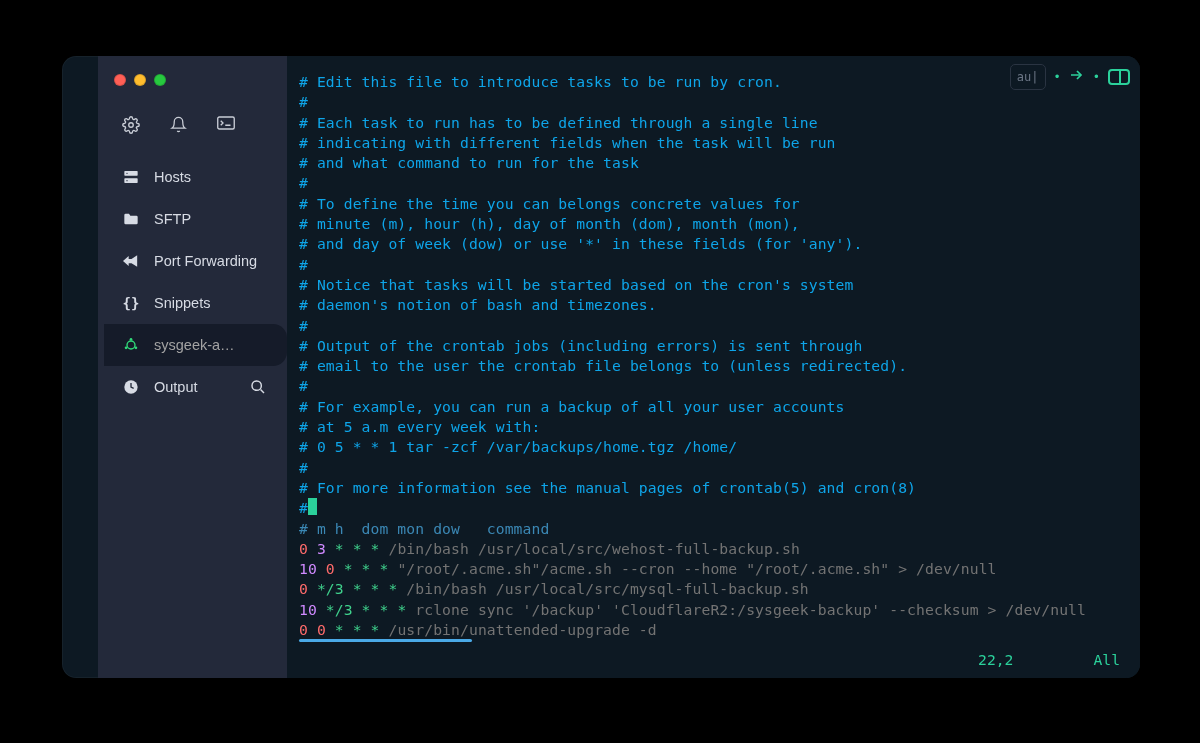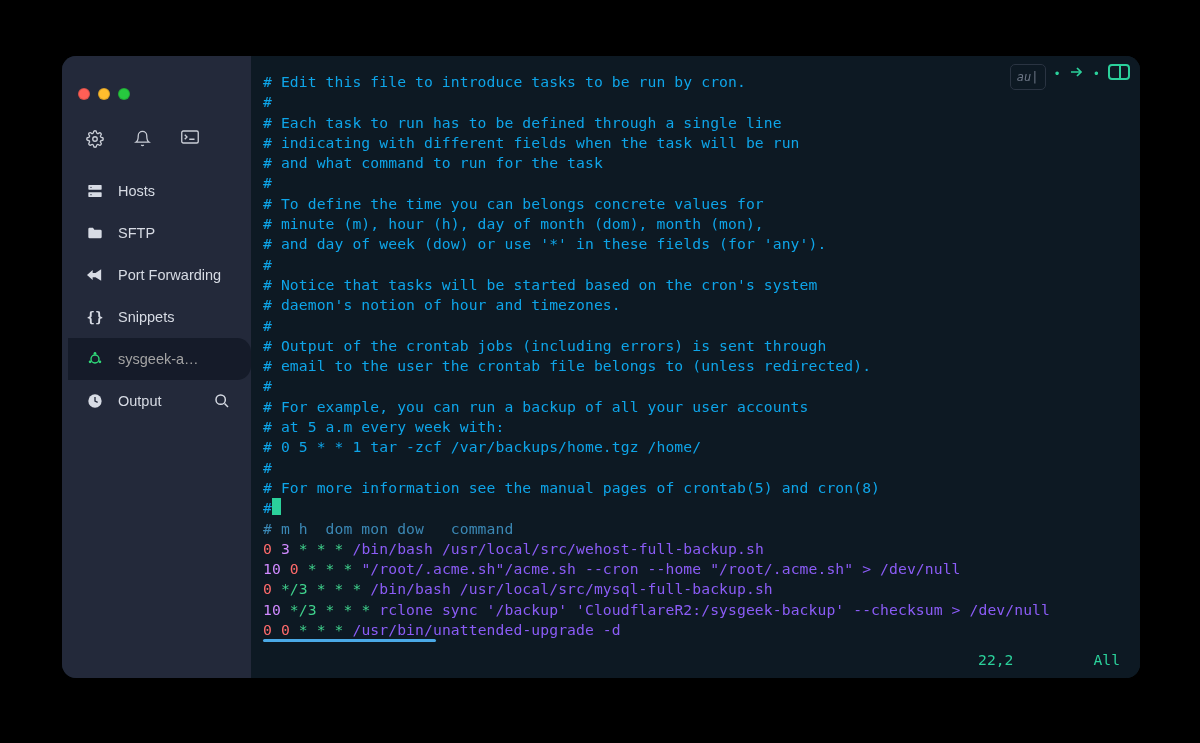--- a/index.html
+++ b/index.html
@@ -16,21 +16,22 @@
     display: flex;
   }
   
   .sidebar {
     width: 189px;
     min-width: 189px;
     height: 100%;
     background: #23293a;
     display: flex;
     flex-direction: column;
-    padding-top: 24px;
+    padding-top: 10px;
+    margin-left: 36px;
   }
   .traffic {
     display: flex;
     gap: 8px;
     padding: 8px 0 16px 16px;
   }
   .dot { width: 12px; height: 12px; border-radius: 50%; }
   .dot.red { background:#ff5f56; border:1px solid rgba(0,0,0,.15);}
   .dot.yellow { background:#ffbd2e; border:1px solid rgba(0,0,0,.15);}
   .dot.green { background:#27c93f; border:1px solid rgba(0,0,0,.15);}
@@ -72,21 +73,21 @@
     font-family: "Menlo", "Consolas", "DejaVu Sans Mono", monospace;
     font-size: 14.7px;
     line-height: 20.3px;
     color:#d0d4dc;
   }
   .term { white-space: pre; letter-spacing: 0.1px; }
   .c-comment { color:#0ea5e9;text-align:right; }
   .c-num  { color:#d08aff; }        
   .c-zero { color:#ff6b6b; }        
   .c-star { color:#3fd18c; }
-  .c-path { color:#8b5cf6; }        
+  .c-path { color:#737373; }        
   .c-head { color:#3b88b5; }
   .status {
     position:absolute;
     right: 20px;
     bottom: 8px;
     display:flex;
     gap: 80px;
     color:#2bd19b;
     font-family: "Menlo","Consolas", monospace;
     font-size:14.7px;
@@ -102,24 +103,23 @@
     display:inline-block;
     width:9px; height:17px;
     background:#2bd19b;
     vertical-align:-2px;
     margin-left:0px;
   }
   
   .top-controls {
     position:absolute;
     top:8px; right:10px;
-    display:flex; align-items:flex-start; gap:8px;
+    display:flex; align-items:center; gap:8px;
     color:#707a8a;
     font-size:12px;
-    font-style:italic;
   }
   .tc-pill {
     padding:2px 6px;
     border:1px solid #2a3442;
     border-radius:5px;
     color:#6c7686;
     font-family: monospace;
   }
   .tc-sep { color:#2bd19b; font-weight:bold; font-size:16px;}
   .tc-dot { color:#2bd19b;}
@@ -249,21 +249,21 @@
 <span class="c-comment">#</span>
 <span class="c-comment"># Each task to run has to be defined through a single line</span>
 <span class="c-comment"># indicating with different fields when the task will be run</span>
 <span class="c-comment"># and what command to run for the task</span>
 <span class="c-comment">#</span>
 <span class="c-comment"># To define the time you can belongs concrete values for</span>
 <span class="c-comment"># minute (m), hour (h), day of month (dom), month (mon),</span>
 <span class="c-comment"># and day of week (dow) or use '*' in these fields (for 'any').</span>
 <span class="c-comment">#</span>
 <span class="c-comment"># Notice that tasks will be started based on the cron's system</span>
-<span class="c-comment"># daemon's notion of hour and timezones.</span>
+<span class="c-comment"># daemon's notion of bash and timezones.</span>
 <span class="c-comment">#</span>
 <span class="c-comment"># Output of the crontab jobs (including errors) is sent through</span>
 <span class="c-comment"># email to the user the crontab file belongs to (unless redirected).</span>
 <span class="c-comment">#</span>
 <span class="c-comment"># For example, you can run a backup of all your user accounts</span>
 <span class="c-comment"># at 5 a.m every week with:</span>
 <span class="c-comment"># 0 5 * * 1 tar -zcf /var/backups/home.tgz /home/</span>
 <span class="c-comment">#</span>
 <span class="c-comment"># For more information see the manual pages of crontab(5) and cron(8)</span>
 <span class="c-comment">#</span><span class="cursor-block"></span>

